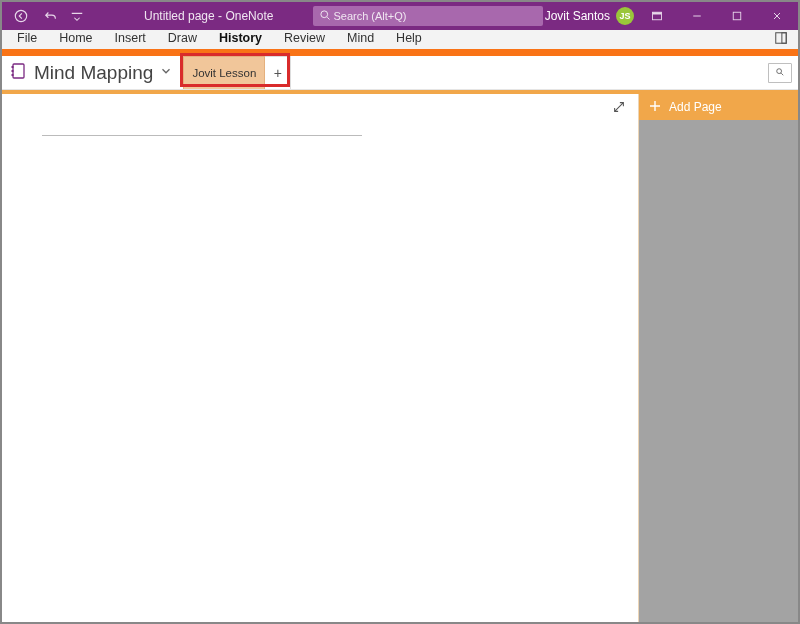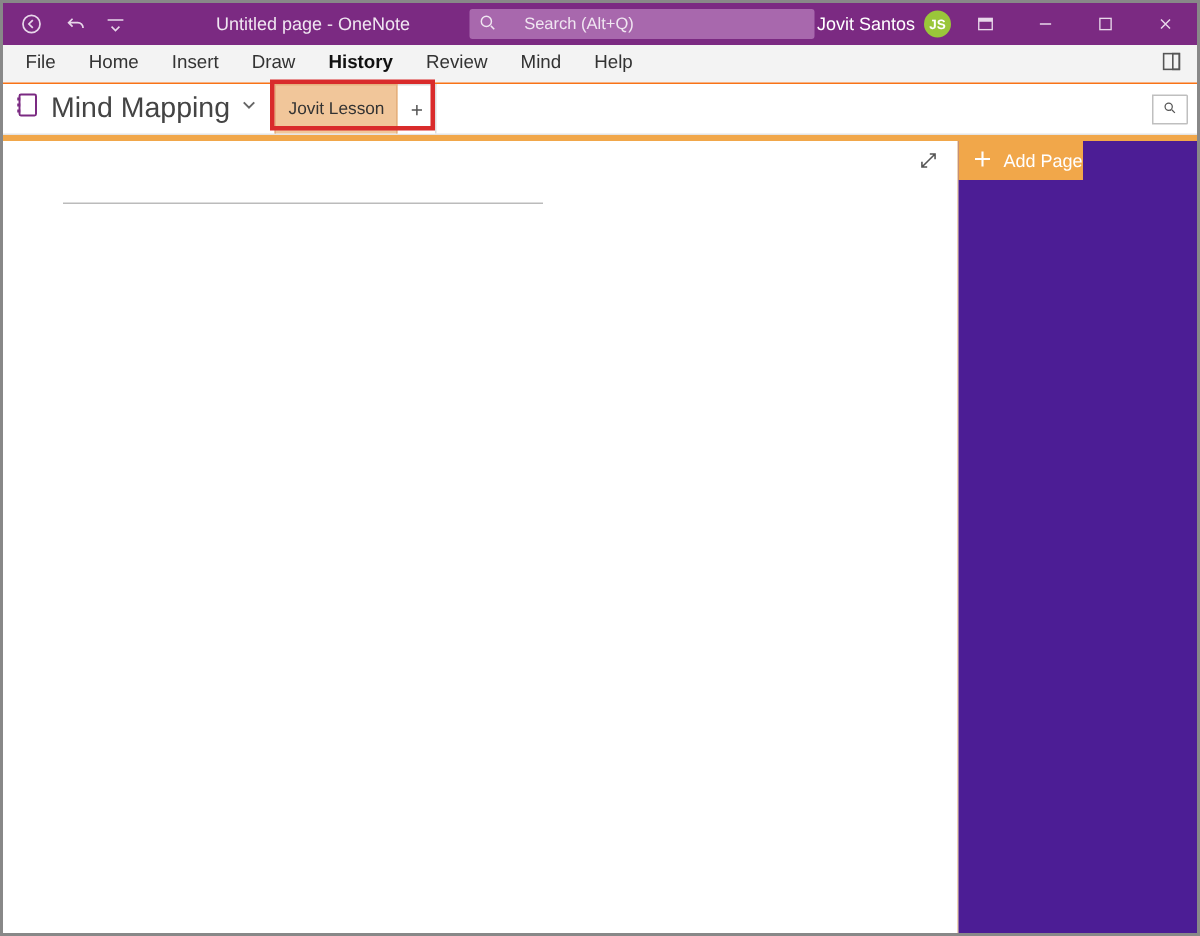--- a/index.html
+++ b/index.html
@@ -5,29 +5,29 @@
   * { box-sizing: border-box; margin: 0; padding: 0; font-family: "Segoe UI", Arial, sans-serif; }
   html, body { width: 800px; height: 624px; overflow: hidden; background: #f5f5f5; }
   .app-frame { width: 800px; height: 624px; border: 2px solid #888; display: flex; flex-direction: column; background: #fff; }
 
   
   .titlebar { height: 28px; background: #7b2a82; display: flex; align-items: center; color: #fff; font-size: 12px; }
   .tb-left { display: flex; align-items: center; gap: 8px; padding-left: 8px; }
   .tb-icon-btn { width: 22px; height: 22px; display: flex; align-items: center; justify-content: center; color: #e8d7ea; cursor: pointer; }
   .tb-icon-btn svg { width: 14px; height: 14px; }
   .tb-title { flex: 0 0 auto; margin-left: 60px; color: #f0e6f1; font-size: 12px; }
-  .tb-search { margin-left: 40px; width: 230px; height: 20px; background: #a868ad; border-radius: 2px; display: flex; align-items: center; padding: 0 6px; gap: 18px; color: #f0e6f1; font-size: 11px; }
+  .tb-search { margin-left: 40px; width: 230px; height: 20px; background: #a868ad; border-radius: 2px; display: flex; align-items: center; padding: 0 6px; gap: 2px; color: #f0e6f1; font-size: 11px; }
   .tb-search svg { width: 12px; height: 12px; }
   .tb-user { margin-left: auto; display: flex; align-items: center; gap: 6px; padding-right: 4px; }
   .avatar { width: 18px; height: 18px; border-radius: 50%; background: #9ac63a; color: #fff; font-size: 9px; font-weight: 600; display: flex; align-items: center; justify-content: center; }
   .winbtn { width: 34px; height: 28px; display: flex; align-items: center; justify-content: center; color: #e8d7ea; cursor: pointer; }
   .winbtn svg { width: 12px; height: 12px; }
 
   
-  .ribbon { height: 26px; background: #f3f3f3; border-bottom: 1px solid #f97316; display: flex; align-items: flex-start; padding: 0 4px; font-size: 12.5px; color: #333; }
+  .ribbon { height: 26px; background: #f3f3f3; border-bottom: 7px solid #f97316; display: flex; align-items: flex-end; padding: 0 4px; font-size: 12.5px; color: #333; }
   .ribbon-item { padding: 4px 11px; cursor: pointer; }
   .ribbon-item.file { color: #333; }
   .ribbon-item.active { font-weight: 700; color: #111; }
   .ribbon-spacer { flex: 1; }
   .ribbon-right-btn { width: 26px; height: 22px; display: flex; align-items: center; justify-content: center; cursor: pointer; }
 
   
   .nb-row { height: 34px; display: flex; align-items: center; border-bottom: 1px solid #e5e5e5; }
   .nb-left { display: flex; align-items: center; gap: 6px; padding-left: 8px; height: 100%; }
   .nb-icon { width: 18px; height: 18px; }
@@ -48,21 +48,21 @@
 
   
   .body-row { flex: 1; display: flex; min-height: 0; }
   .canvas { flex: 1; position: relative; background: #fff; }
   .canvas-expand { position: absolute; right: 8px; top: 6px; width: 18px; height: 18px; cursor: pointer; color: #555; }
   .canvas-expand svg { width: 14px; height: 14px; }
   .page-title-input { position: absolute; left: 40px; top: 18px; width: 320px; height: 24px; border: none; border-bottom: 1px solid #bbb; font-size: 18px; color: #444; outline: none; }
   .page-meta { position: absolute; left: 45px; top: 48px; font-size: 11px; color: #888; display: flex; gap: 30px; }
 
   
-  .page-panel { width: 160px; background: #4c1d95; display: flex; flex-direction: row; border-left: 1px solid #ecd5b6; }
+  .page-panel { width: 160px; background: #a3a3a3; display: flex; flex-direction: column; border-left: 1px solid #ecd5b6; }
   .add-page { height: 26px; background: #f1a74a; color: #fff; display: flex; align-items: center; gap: 8px; padding-left: 10px; font-size: 12px; cursor: pointer; }
   .add-page svg { width: 12px; height: 12px; }
   .page-item { height: 24px; background: #fff; border: 1px solid #d9c3a3; border-right: none; margin-top: 4px; font-size: 12px; color: #444; display: flex; align-items: center; padding-left: 8px; cursor: pointer; }
 </style>
 </head>
 <body>
 
 <div class="app-frame">
 
   <div class="titlebar">

